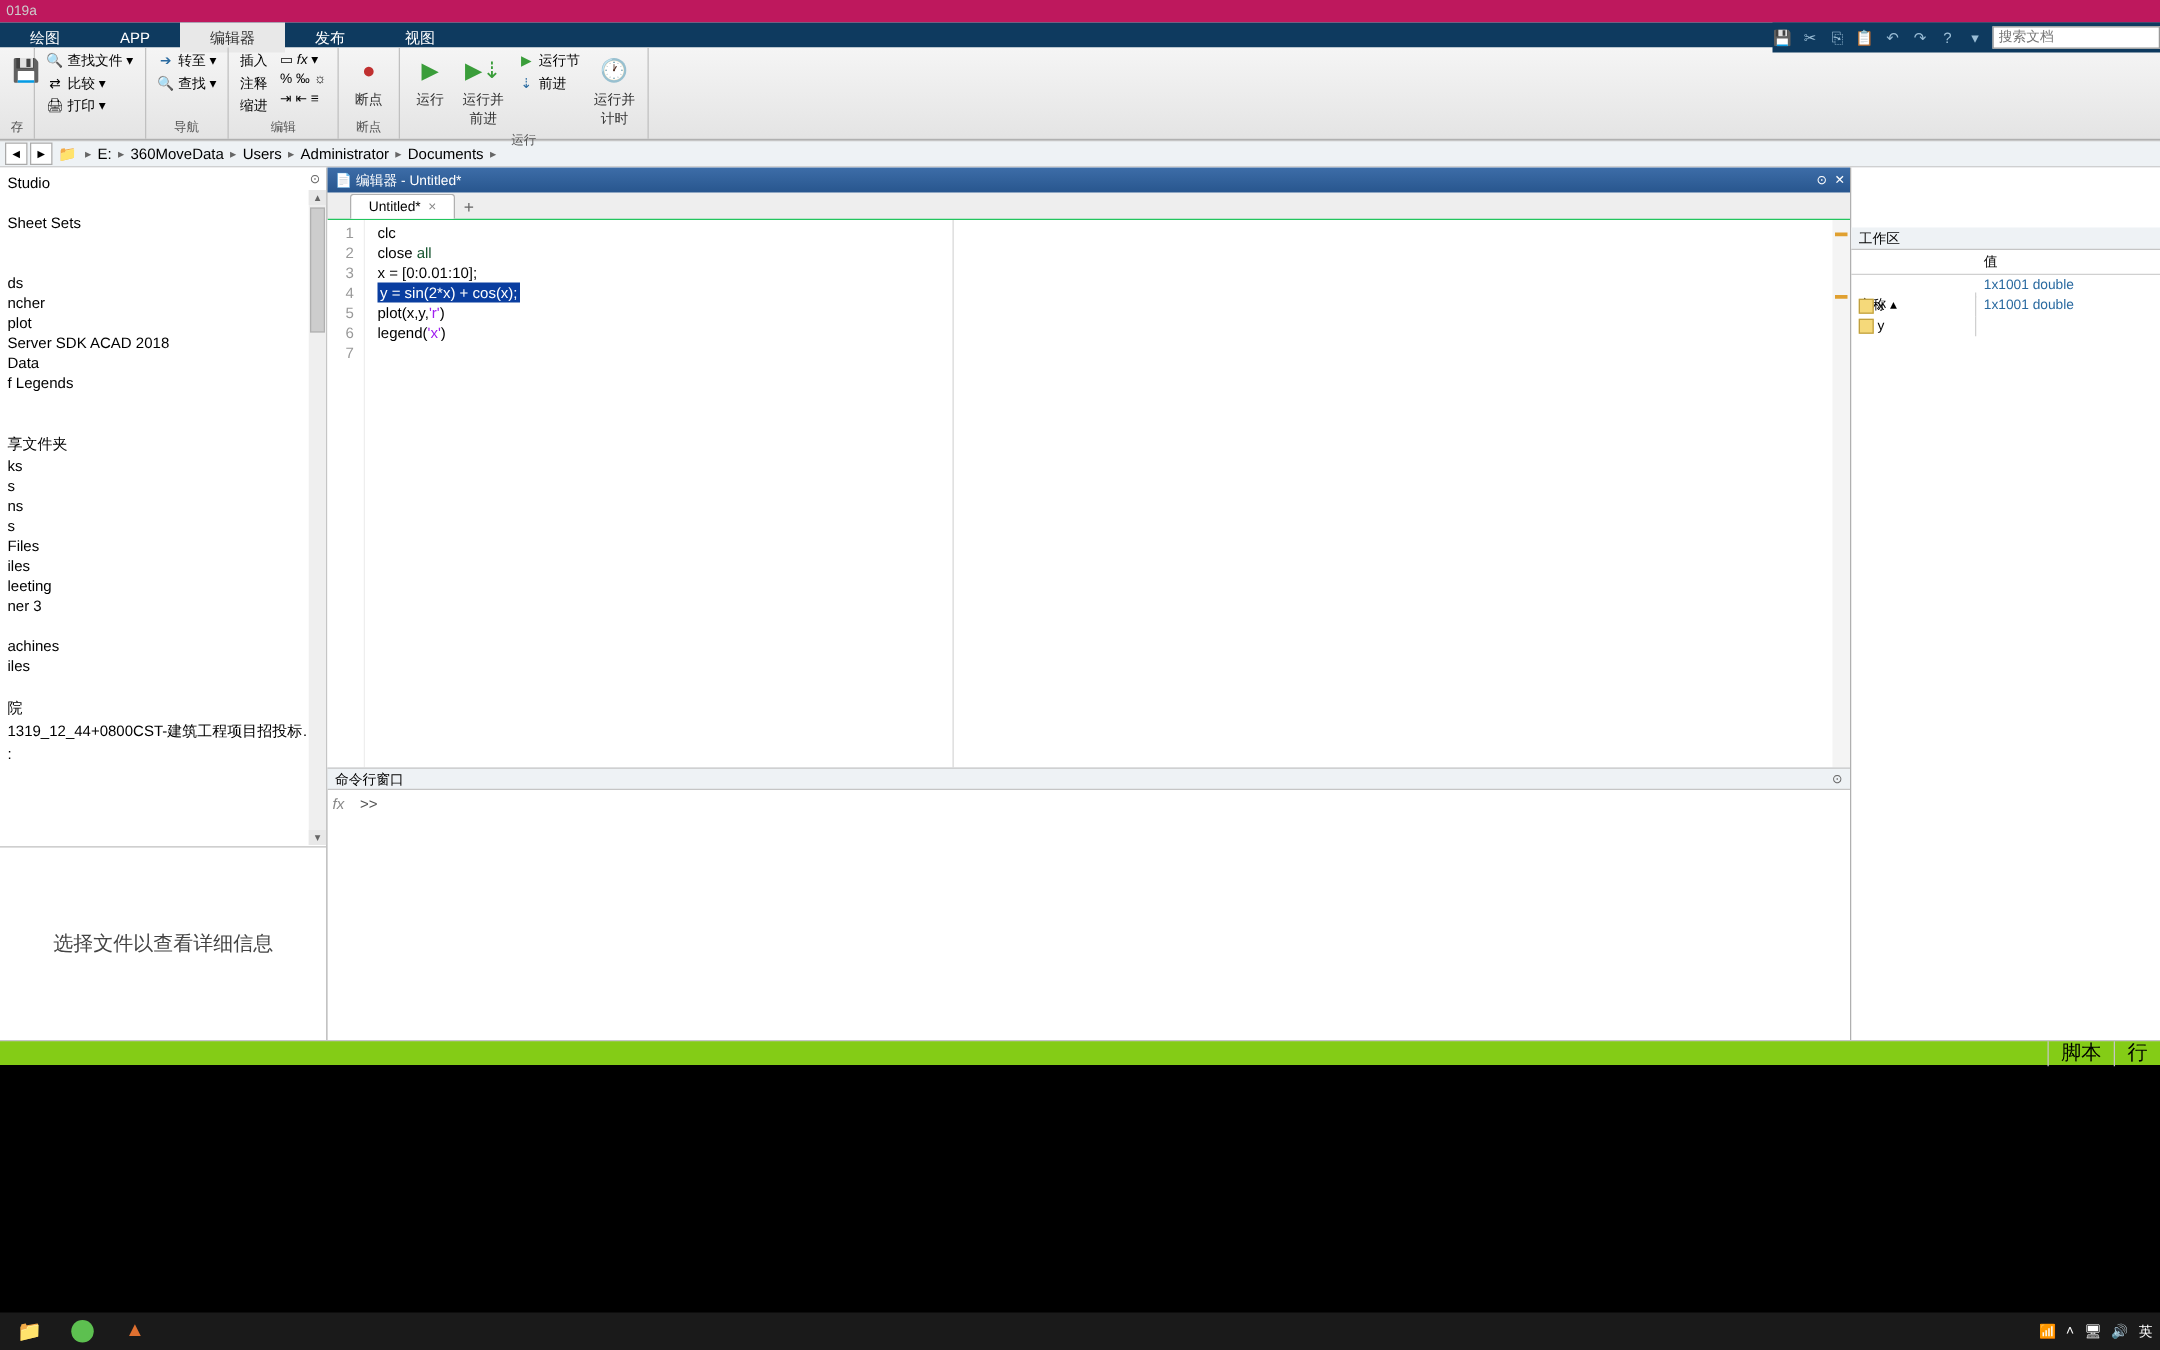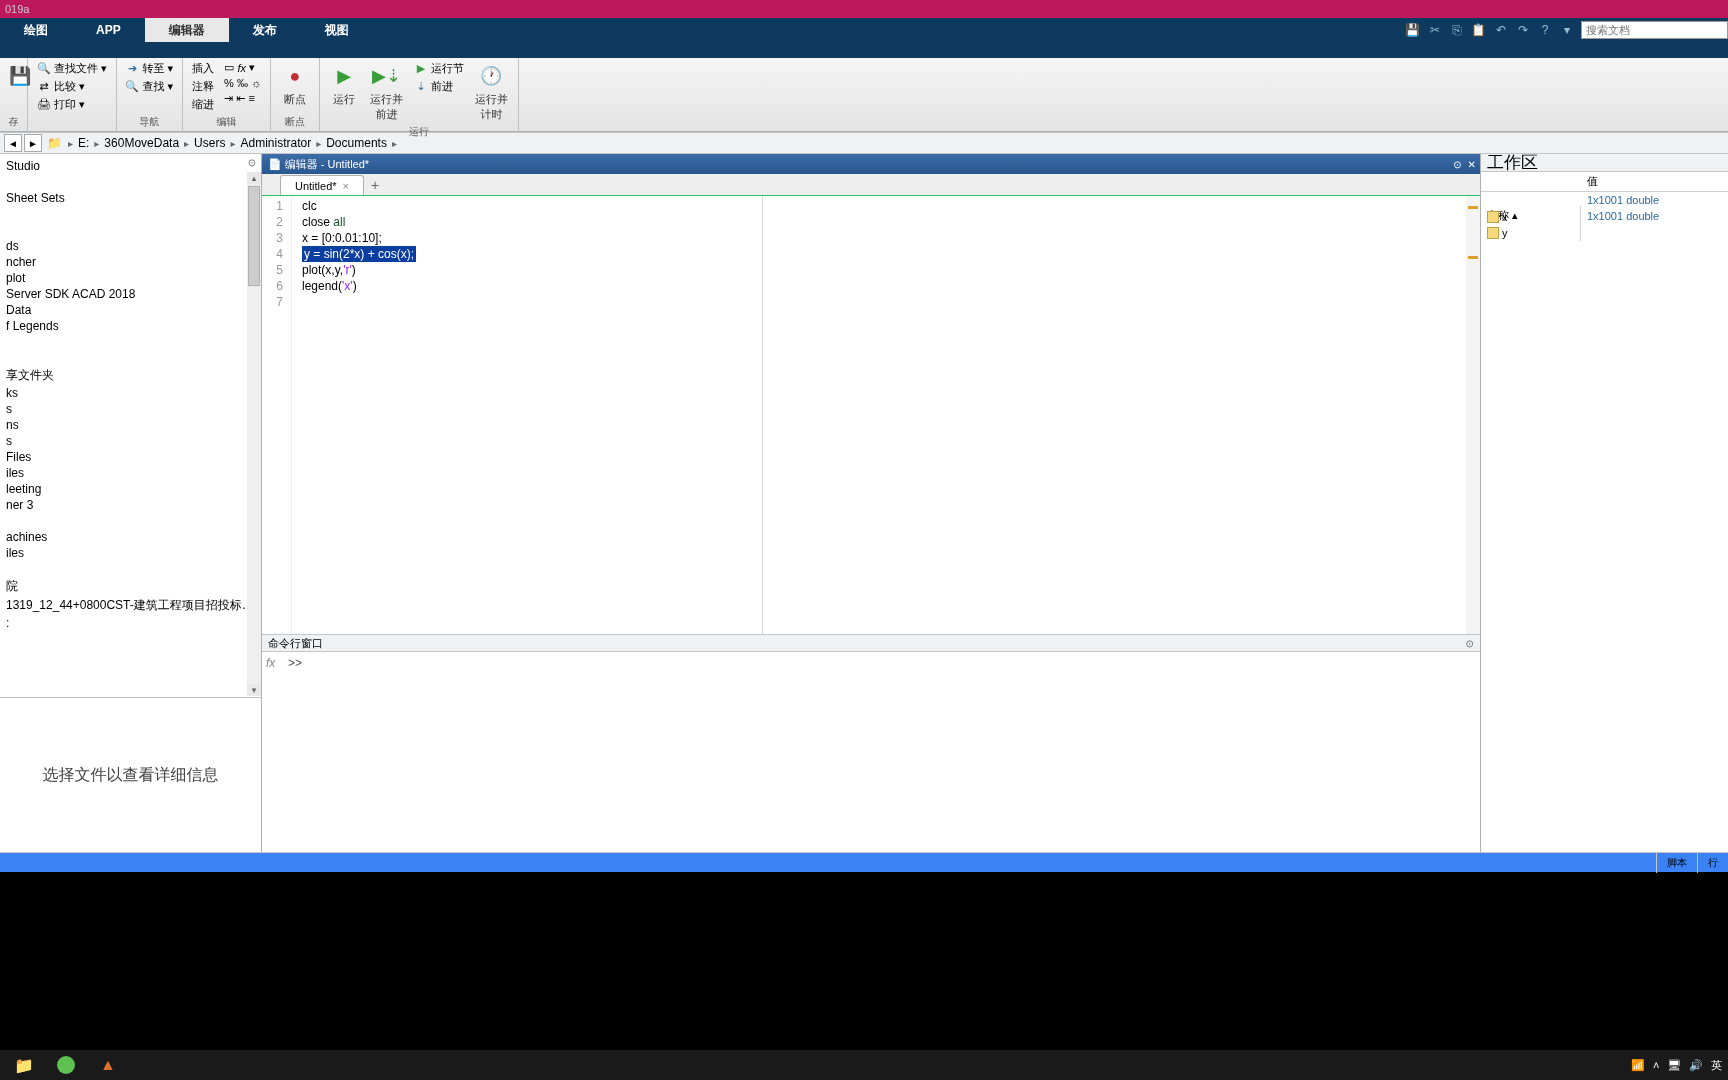--- a/index.html
+++ b/index.html
@@ -1,25 +1,25 @@
 <!DOCTYPE html>
 <html><head>
 <meta charset="utf-8">
 <style>
 * { margin: 0; padding: 0; box-sizing: border-box; font-family: "Microsoft YaHei", Arial, sans-serif; }
 body { width: 1728px; height: 1080px; background: #f0f0f0; overflow: hidden; position: relative; }
 
 .titlebar { height: 18px; background: #be185d; color: #ccc; font-size: 11px; padding-left: 5px; display: flex; align-items: center; }
 
-.tabstrip { height: 40px; background: #0e3a5f; display: flex; font-weight: bold; }
+.tabstrip { height: 20px; background: #0e3a5f; display: flex; }
 .tab { padding: 0 24px; height: 24px; display: flex; align-items: center; color: #fff; font-size: 12px; cursor: pointer; }
 .tab.active { background: #e8e8e8; color: #333; }
 .toolbar-icons { display: flex; gap: 6px; }
 .toolbar-icons span { width: 16px; height: 16px; display: flex; align-items: center; justify-content: center; color: #9abdd6; font-size: 12px; cursor: pointer; }
-.search-box { width: 147px; height: 18px; background: #fff; border: 1px solid #999; font-size: 11px; padding: 0 4px; color: #888; margin-left: 6px; }
+.search-box { width: 134px; height: 18px; background: #fff; border: 1px solid #999; font-size: 11px; padding: 0 4px; color: #888; margin-left: 6px; }
 
 .ribbon { height: 74px; background: linear-gradient(#f5f5f5, #e4e4e4); border-bottom: 1px solid #b0b0b0; display: flex; }
 .ribbon-group { border-right: 1px solid #c0c0c0; padding: 2px 6px; display: flex; flex-direction: column; justify-content: space-between; }
 .ribbon-group-title { font-size: 10px; color: #555; text-align: center; padding-top: 1px; }
 .ribbon-items { display: flex; gap: 4px; flex: 1; align-items: flex-start; }
 .ribbon-btn { display: flex; flex-direction: column; align-items: center; gap: 2px; font-size: 11px; color: #333; padding: 2px 4px; cursor: pointer; min-width: 30px; }
 .ribbon-btn-sm { display: flex; align-items: center; gap: 3px; font-size: 11px; padding: 1px 3px; cursor: pointer; }
 .ribbon-col { display: flex; flex-direction: column; gap: 1px; }
 .ricon { width: 28px; height: 28px; display: flex; align-items: center; justify-content: center; font-size: 18px; }
 .ricon-sm { width: 14px; height: 14px; display: inline-flex; align-items: center; justify-content: center; font-size: 11px; }
@@ -66,31 +66,31 @@
 .editor-rscroll .mark-top { top: 10px; }
 .editor-rscroll .mark-mid { top: 60px; }
 
 .cmd-title { height: 18px; background: #eef2f5; border-top: 1px solid #c5c5c5; border-bottom: 1px solid #c5c5c5; font-size: 11px; padding: 0 6px; display: flex; align-items: center; position: relative; }
 .cmd-title .collapse { position: absolute; right: 6px; cursor: pointer; font-size: 10px; color: #666; }
 .cmd-area { flex: 0 0 200px; background: #fff; display: flex; font-family: Consolas, monospace; font-size: 12px; }
 .cmd-fx { width: 24px; padding: 4px; font-style: italic; color: #888; }
 .cmd-prompt { padding: 4px 2px; color: #555; }
 
 .right-panel { width: 248px; background: #fff; border-left: 1px solid #b0b0b0; display: flex; flex-direction: column; }
-.ws-title { height: 18px; background: #eef2f5; border-bottom: 1px solid #c5c5c5; font-size: 17px; padding: 0 6px; display: flex; align-items: center; }
+.ws-title { height: 18px; background: #eef2f5; border-bottom: 1px solid #c5c5c5; font-size: 11px; padding: 0 6px; display: flex; align-items: center; margin-top: 48px; }
 .ws-header { height: 20px; display: flex; border-bottom: 1px solid #d0d0d0; font-size: 11px; }
 .ws-col { padding: 2px 6px; }
 .ws-col1 { width: 100px; border-right: 1px solid #d0d0d0; margin-top: 34px; }
 .ws-rows { font-size: 11px; }
 .ws-row { display: flex; height: 16px; align-items: center; }
 .ws-row .ws-col1 { display: flex; align-items: center; gap: 3px; }
 .ws-icon { width: 12px; height: 12px; background: #f5d97a; border: 1px solid #c0a040; display: inline-block; }
 .ws-val { color: #2a6aa0; }
 
-.status-bar { height: 20px; background: #3b82f6; border-top: 1px solid #c5c5c5; display: flex; align-items: center; font-size: 10px; }
+.status-bar { height: 20px; background: #84cc16; border-top: 1px solid #c5c5c5; display: flex; align-items: center; font-size: 16px; }
 .status-bar .right { margin-left: auto; display: flex; }
 .status-cell { border-left: 1px solid #c5c5c5; padding: 0 10px; height: 20px; display: flex; align-items: center; }
 
 .taskbar { position: absolute; bottom: 0; left: 0; right: 0; height: 30px; background: #1a1a1a; display: flex; align-items: center; padding: 0 4px; gap: 2px; }
 .task-item { width: 40px; height: 26px; display: flex; align-items: center; justify-content: center; cursor: pointer; }
 .tray { position: absolute; right: 6px; display: flex; align-items: center; gap: 8px; color: #fff; font-size: 11px; }
 </style>
 </head>
 <body>
 

